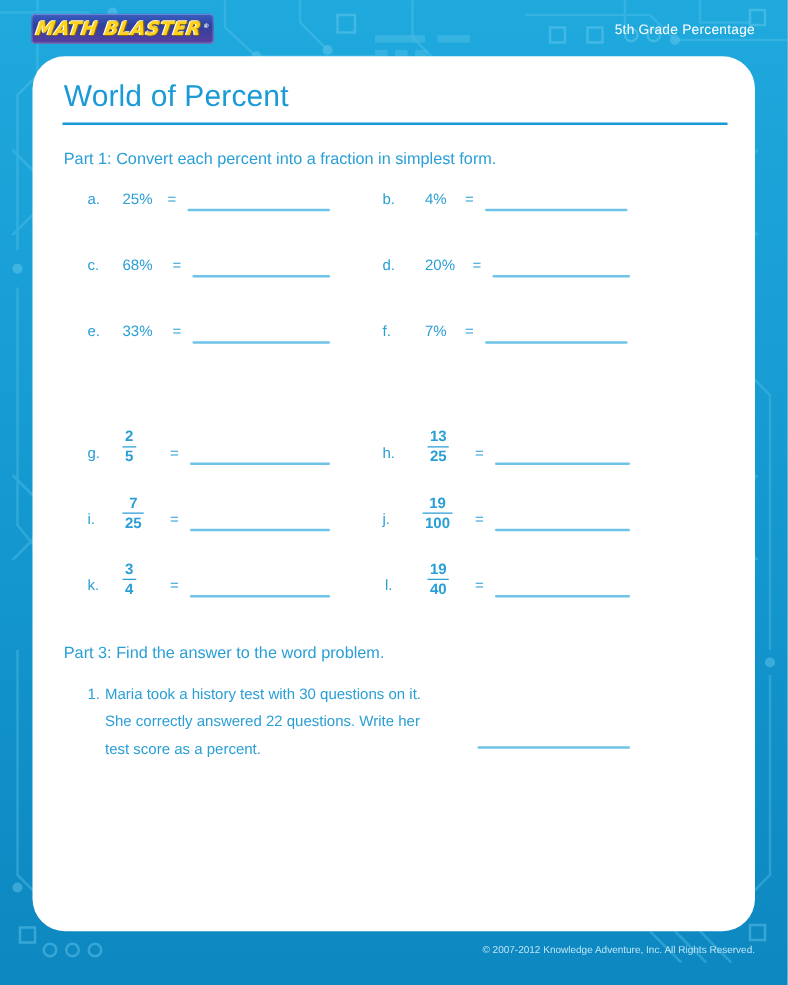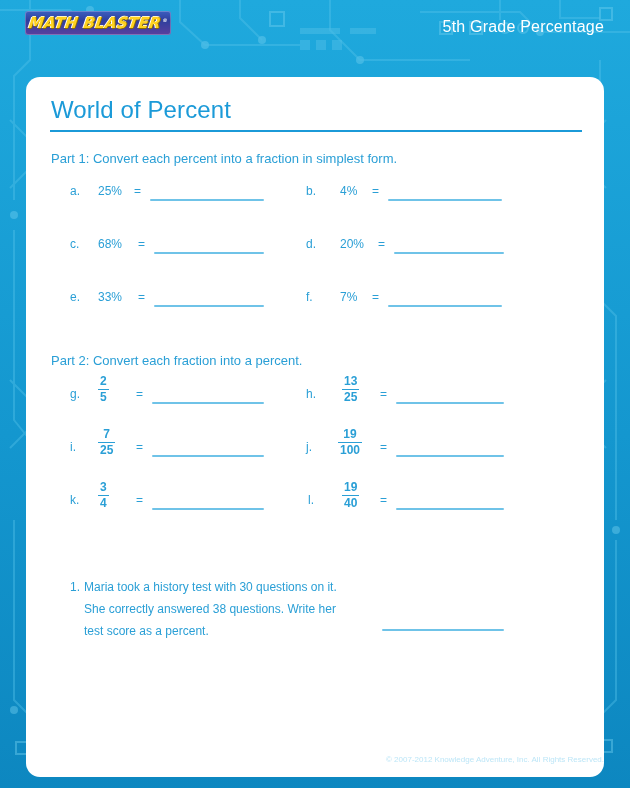--- a/index.html
+++ b/index.html
@@ -78,37 +78,36 @@
     font-size: 5px;
     vertical-align: super;
     color: #ffffff;
     text-shadow: none;
     margin-left: 1px;
   }
   .grade-label {
     position: absolute;
     right: 26px;
     top: 18px;
-    font-size: 16px;
+    font-size: 11px;
     color: #ffffff;
     letter-spacing: 0.2px;
     white-space: nowrap;
     padding-left: 12px;
   }
 
   
   .card {
     position: absolute;
     left: 26px;
     top: 45px;
     width: 578px;
     height: 700px;
     background: #ffffff;
-    border-radius: 14px;
-    margin-top: 32px;
+    border-radius: 26px;
   }
 
   .worksheet-title {
     position: absolute;
     left: 25px;
     top: 19px;
     font-size: 24px;
     color: #1b9ad8;
     font-weight: normal;
     letter-spacing: 0.1px;
@@ -301,21 +300,20 @@
     <div class="q-label" style="left:44px; top:213px;">e.</div>
     <div class="q-value" style="left:72px; top:213px;">33%</div>
     <div class="q-eq" style="left:112px; top:213px;">=</div>
     <div class="answer-line" style="left:128px; top:228px; width:110px;"></div>
 
     <div class="q-label" style="left:280px; top:213px;">f.</div>
     <div class="q-value" style="left:314px; top:213px;">7%</div>
     <div class="q-eq" style="left:346px; top:213px;">=</div>
     <div class="answer-line" style="left:362px; top:228px; width:114px;"></div>
 
-    <div class="part-heading" style="left:25px; top:276px;">Part 2:  Convert each fraction into a percent.</div>
 
     <div class="q-label" style="left:44px; top:310px;">g.</div>
     <div class="fraction" style="left:72px; top:298px;">
       <span class="num">2</span>
       <span class="bar"></span>
       <span class="den">5</span>
     </div>
     <div class="q-eq" style="left:110px; top:310px;">=</div>
     <div class="answer-line" style="left:126px; top:325px; width:112px;"></div>
 
@@ -357,24 +355,25 @@
 
     <div class="q-label" style="left:282px; top:416px;">l.</div>
     <div class="fraction" style="left:316px; top:404px;">
       <span class="num">19</span>
       <span class="bar"></span>
       <span class="den">40</span>
     </div>
     <div class="q-eq" style="left:354px; top:416px;">=</div>
     <div class="answer-line" style="left:370px; top:431px; width:108px;"></div>
 
+    <div class="part-heading" style="left:25px; top:469px;">Part 3:  Find the answer to the word problem.</div>
 
     <div class="wp-num" style="left:44px; top:503px;">1.</div>
     <div class="wp-line" style="left:58px; top:503px;">Maria took a history test with 30 questions on it.</div>
-    <div class="wp-line" style="left:58px; top:525px;">She correctly answered 38 questions. Write her</div>
+    <div class="wp-line" style="left:58px; top:525px;">She correctly answered 22 questions. Write her</div>
     <div class="wp-line" style="left:58px; top:547px;">test score as a percent.</div>
     <div class="answer-line" style="left:356px; top:552px; width:122px;"></div>
 
   </div>
 
   <div class="footer-copy">© 2007-2012 Knowledge Adventure, Inc. All Rights Reserved.</div>
 
 </div>
 
 </body></html>

